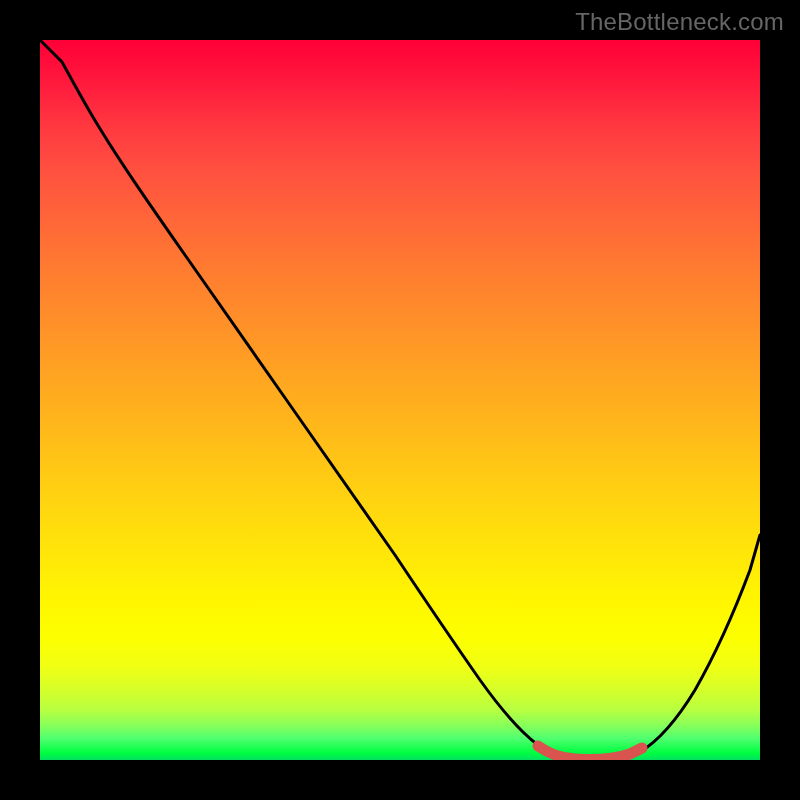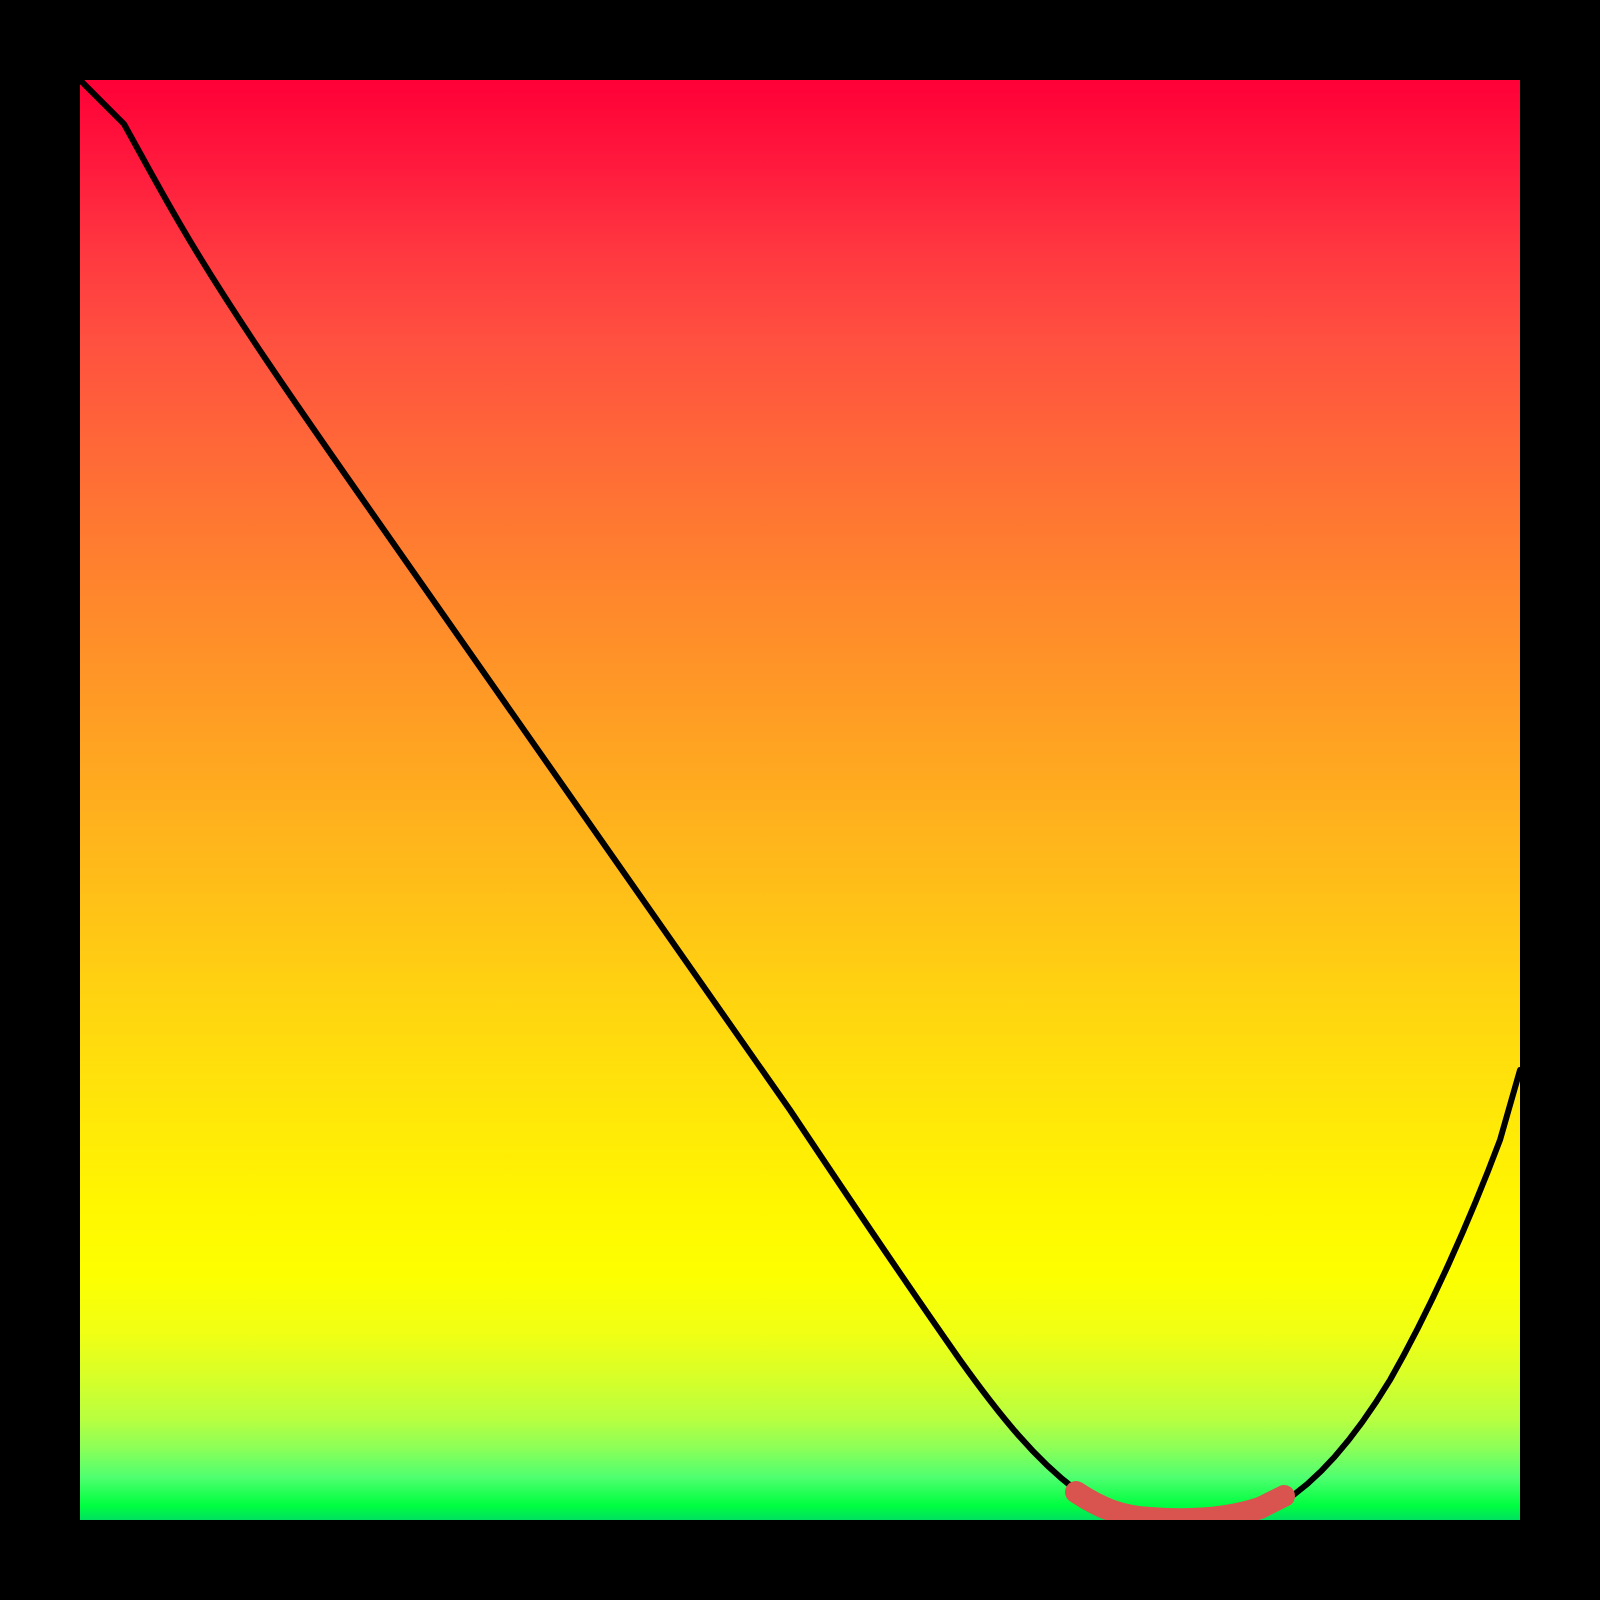--- a/index.html
+++ b/index.html
@@ -63,20 +63,21 @@
     width: 720px;
     height: 720px;
     pointer-events: none;
   }
 </style>
 </head>
 <body>
 
 <div class="chart-container">
 
+  <div class="watermark">TheBottleneck.com</div>
 
   <div class="plot-area">
     <svg class="overlay" viewBox="0 0 720 720" preserveAspectRatio="none">
 
       <path d="M 0 0
                L 22 22
                C 32 40, 40 55, 50 72
                C 75 115, 110 165, 145 215
                C 180 265, 215 315, 250 365
                C 285 415, 320 465, 355 515

